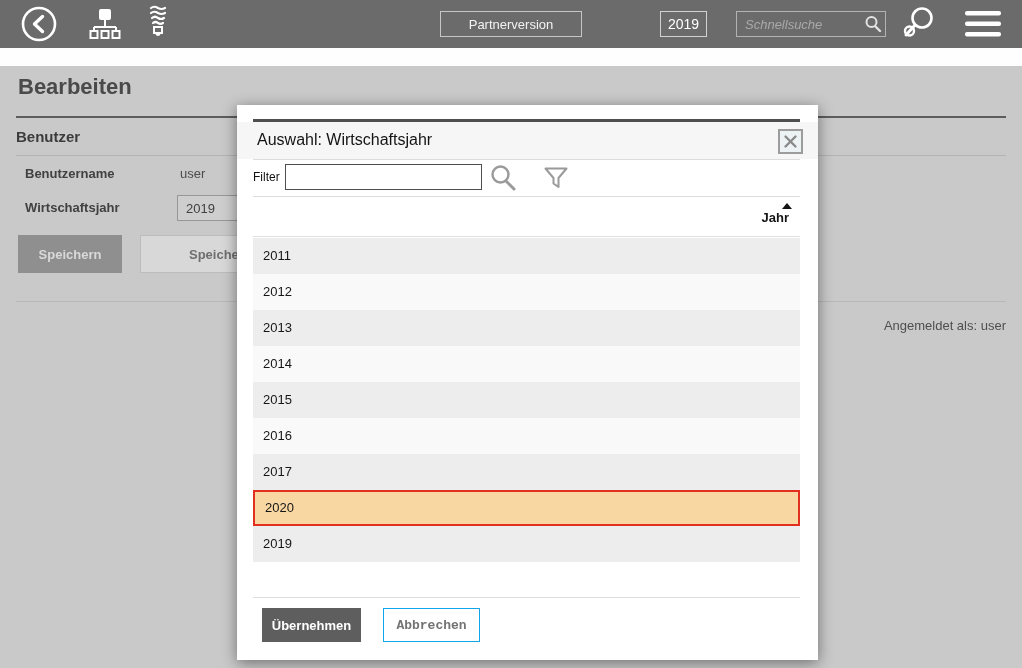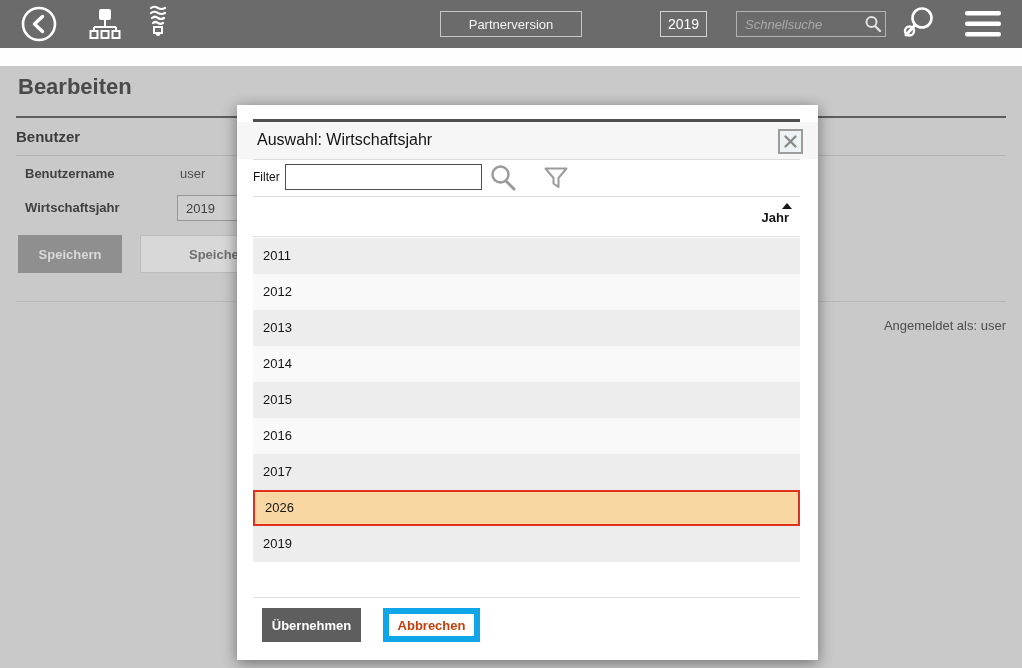--- a/index.html
+++ b/index.html
@@ -68,21 +68,21 @@
     border-left: 5px solid transparent; border-right: 5px solid transparent; border-bottom: 6px solid #141414; }
   .m-list { position: absolute; left: 16px; right: 18px; top: 133px; }
   .m-list .row { height: 36px; line-height: 36px; padding-left: 10px; font-size: 13px; color: #161616; cursor: pointer; }
   .m-list .row.odd { background: #ededed; }
   .m-list .row.even { background: #f9f9f9; }
   .m-list .row.selected { border: 2px solid var(--sel-border); background: var(--sel-bg); line-height: 32px; }
   .m-rule3 { position: absolute; left: 16px; right: 18px; top: 492px; height: 1px; background: #dedede; }
   .m-apply { position: absolute; left: 25px; top: 503px; width: 99px; height: 34px; background: #5e5e5e; border: none;
     color: #ffffff; font-size: 13px; font-weight: bold; font-family: inherit; cursor: pointer; text-align: center; }
   .m-cancel { position: absolute; left: 146px; top: 503px; width: 97px; height: 34px; background: #ffffff;
-    border: 6px solid #0ea5e9; color: #c2410c; font-size: 13px; font-weight: bold; font-family: Liberation Sans, sans-serif; cursor: pointer; }
+    border: 1px solid #0ea5e9; color: #737373; font-size: 13px; font-weight: bold; font-family: Liberation Mono, monospace; cursor: pointer; }
   svg { display: block; }
 </style>
 </head>
 <body>
 
 <div class="topbar">
   <div class="ico tb-back">
     <span>
       <svg width="38" height="38" viewBox="0 0 38 38" fill="none" stroke="#ffffff">
         <circle cx="19" cy="19" r="16" stroke-width="2.6"></circle>
@@ -209,20 +209,20 @@
   </div>
 
   <div class="m-list">
       <div class="row odd">2011</div>
       <div class="row even">2012</div>
       <div class="row odd">2013</div>
       <div class="row even">2014</div>
       <div class="row odd">2015</div>
       <div class="row even">2016</div>
       <div class="row odd">2017</div>
-      <div class="row even selected">2026</div>
+      <div class="row even selected">2020</div>
       <div class="row odd">2019</div>
     </div>
 
   <div class="m-rule3"></div>
   <button class="m-apply">Übernehmen</button>
   <button class="m-cancel">Abbrechen</button>
 </div>
 
 </body></html>

